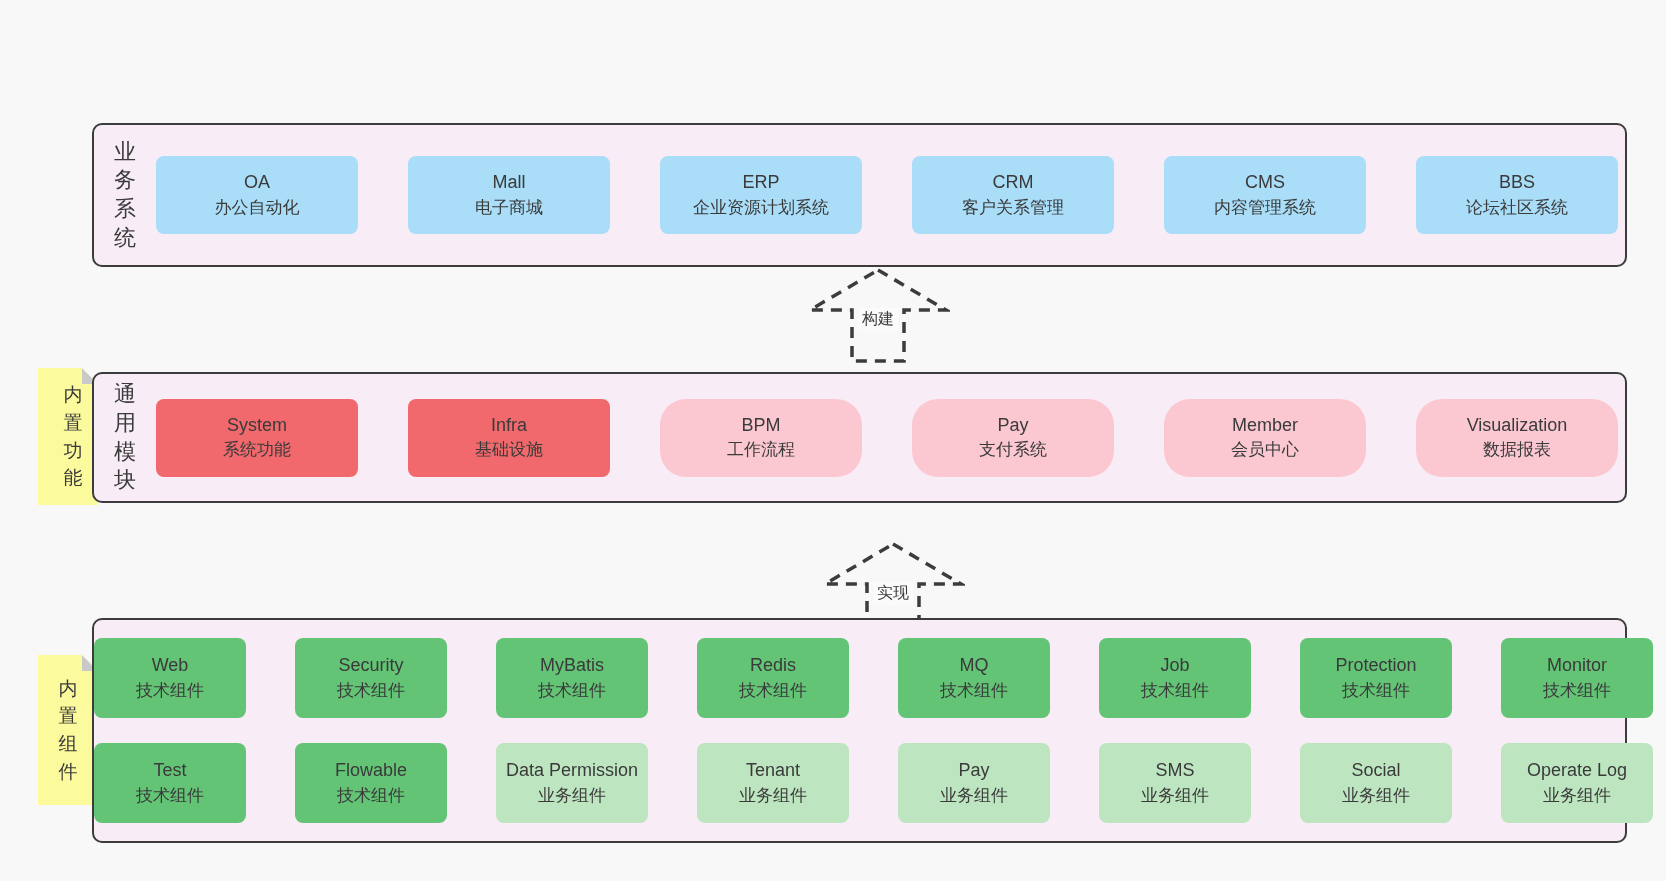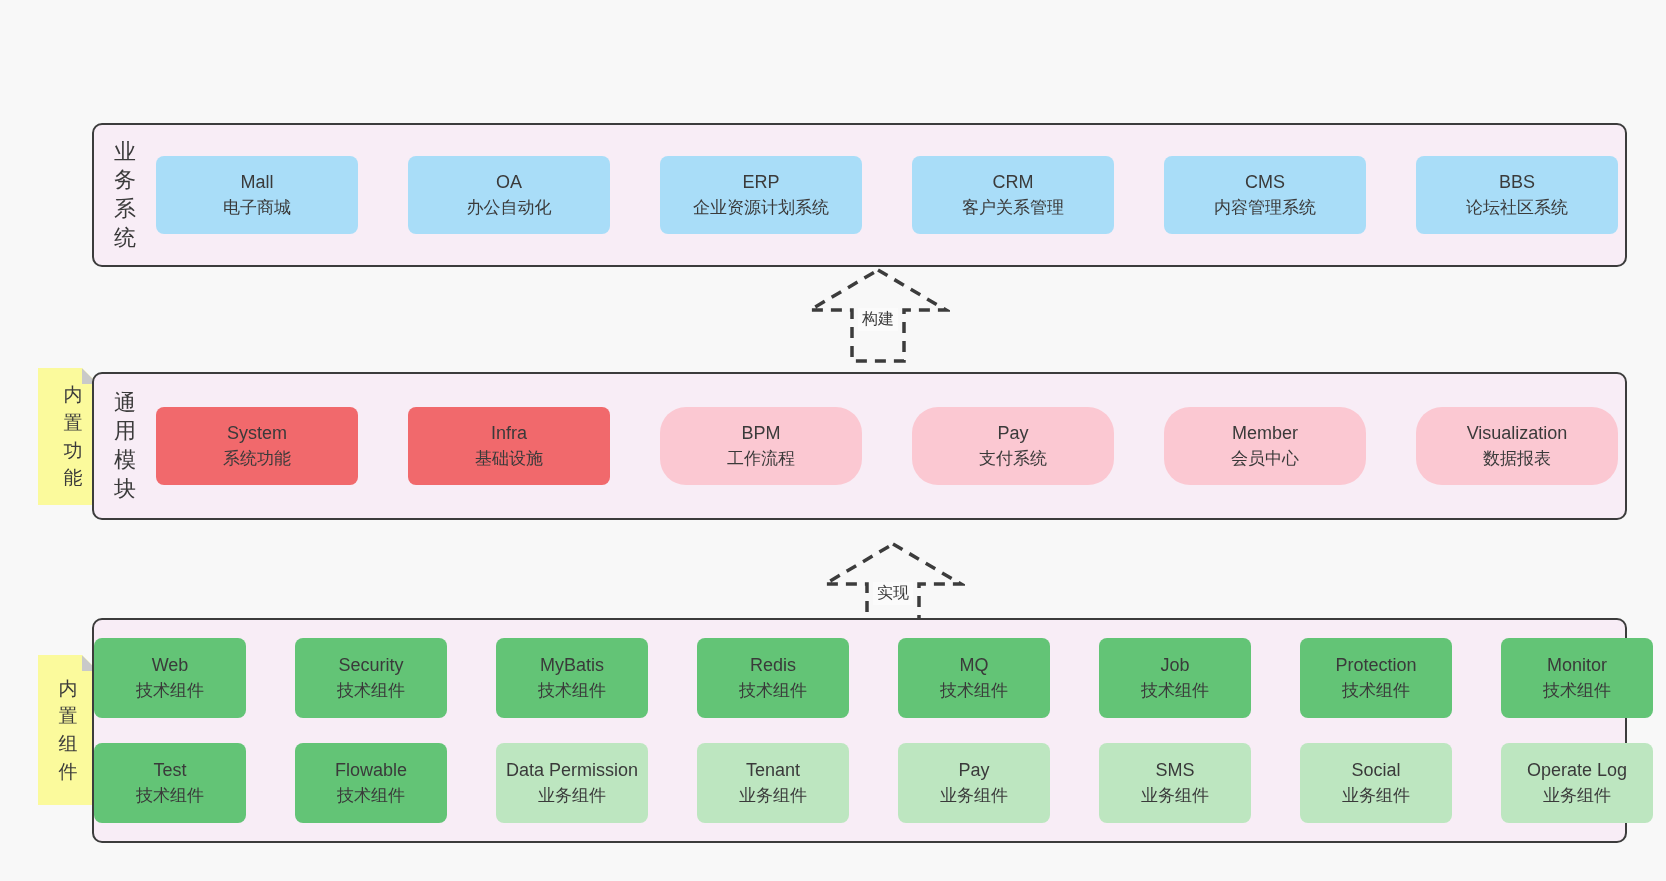--- a/index.html
+++ b/index.html
@@ -7,21 +7,21 @@
     --blue:#a9ddf8; --red:#f1696c; --pink:#fbc8d2; --green:#63c476;
     --lightgreen:#bde6c0; --sticky:#fbfa9c; --sticky-fold:#c9c9c9; --text:#3a3a3a;
   }
   *{box-sizing:border-box;margin:0;padding:0;}
   body{font-family:"Liberation Sans",sans-serif;background:var(--page-bg);}
   #canvas{position:relative;width:1666px;height:881px;background:var(--page-bg);overflow:hidden;color:var(--text);}
 
   .panel{position:absolute;left:92px;width:1535px;background:var(--panel-bg);
     border:2px solid var(--panel-border);border-radius:10px;display:flex;z-index:1;}
   #panel-business{top:123px;height:144px;}
-  #panel-modules{top:372px;height:148px;}
+  #panel-modules{top:372px;height:131px;}
   #panel-components{top:618px;height:225px;}
 
   .panel-label{width:62px;flex:0 0 62px;display:flex;align-items:center;justify-content:center;}
   .vtext{width:1.15em;word-break:break-all;text-align:center;font-size:22px;line-height:1.3;color:var(--text);}
 
   .rows{flex:1;display:flex;flex-direction:column;justify-content:center;gap:25px;padding-right:20px;}
   .row{display:flex;align-items:center;}
   .row-6{gap:50px;}
   .row-8{gap:49px;justify-content:flex-end;}
 
@@ -78,26 +78,26 @@
     <span class="arrow-label">实现</span>
   </div>
 
   <div class="panel" id="panel-business">
     <div class="panel-label">
       <div class="vtext">业务系统</div>
     </div>
     <div class="rows">
       <div class="row row-6">
         <div class="box blue">
+          <span class="en">OA</span>
+          <span class="zh">办公自动化</span>
+        </div>
+        <div class="box blue">
           <span class="en">Mall</span>
           <span class="zh">电子商城</span>
-        </div>
-        <div class="box blue">
-          <span class="en">OA</span>
-          <span class="zh">办公自动化</span>
         </div>
         <div class="box blue">
           <span class="en">ERP</span>
           <span class="zh">企业资源计划系统</span>
         </div>
         <div class="box blue">
           <span class="en">CRM</span>
           <span class="zh">客户关系管理</span>
         </div>
         <div class="box blue">

